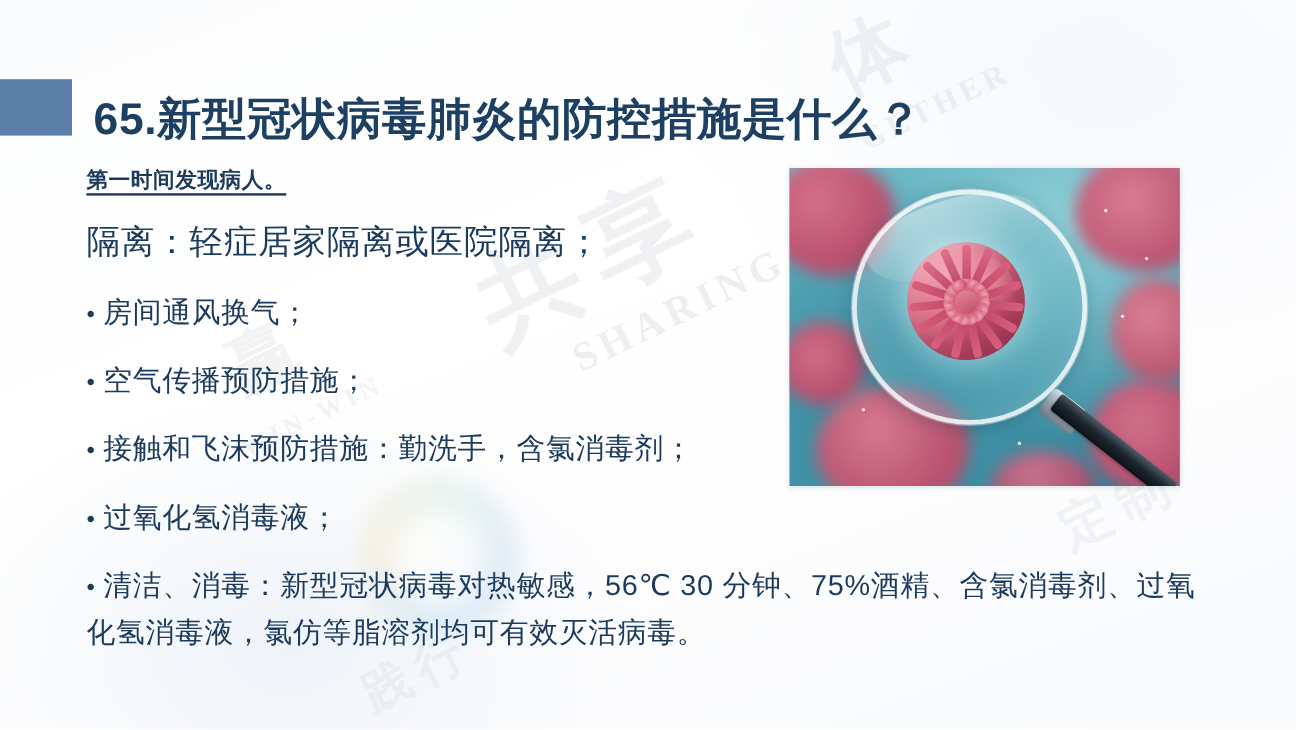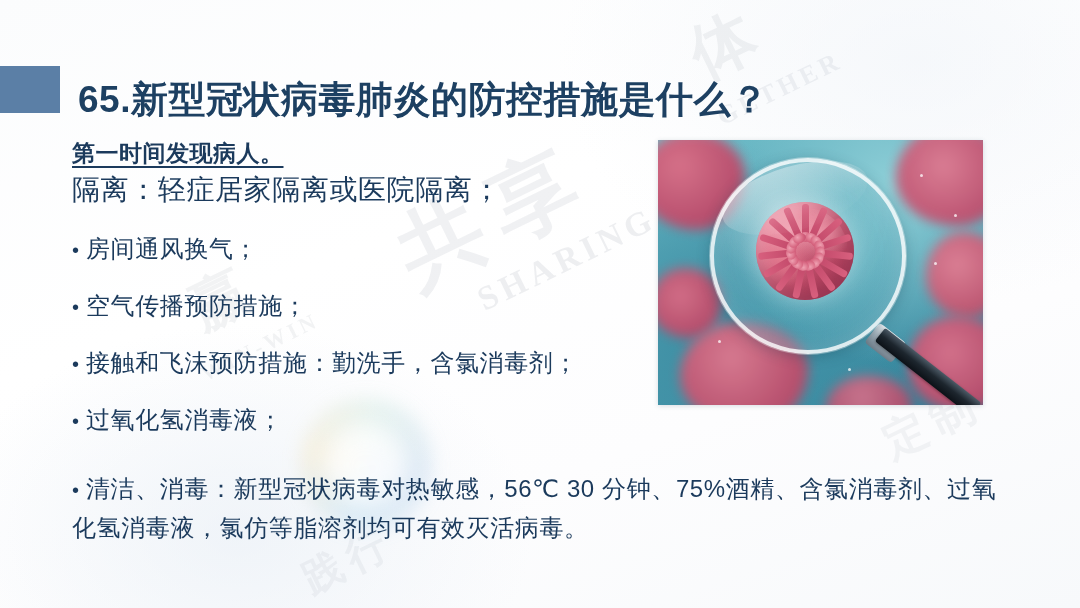--- a/index.html
+++ b/index.html
@@ -158,27 +158,27 @@
 
   
   .body-col {
     position: absolute;
     left: 72px;
     top: 140px;
     width: 580px;
     color: #1b3a5c;
   }
   .lead {
-    font-size: 23px;
+    font-size: 18px;
     font-weight: 700;
     line-height: 1.2;
     text-decoration: underline;
     text-underline-offset: 5px;
     text-decoration-thickness: 2px;
-    margin: 0 0 4px 0;
+    margin: 0 0 22px 0;
     letter-spacing: 0.5px;
   }
   .line {
     font-size: 28px;
     line-height: 1.25;
     margin: 0 0 27px 0;
     letter-spacing: 0.6px;
     white-space: nowrap;
   }
   .bullet-line {

